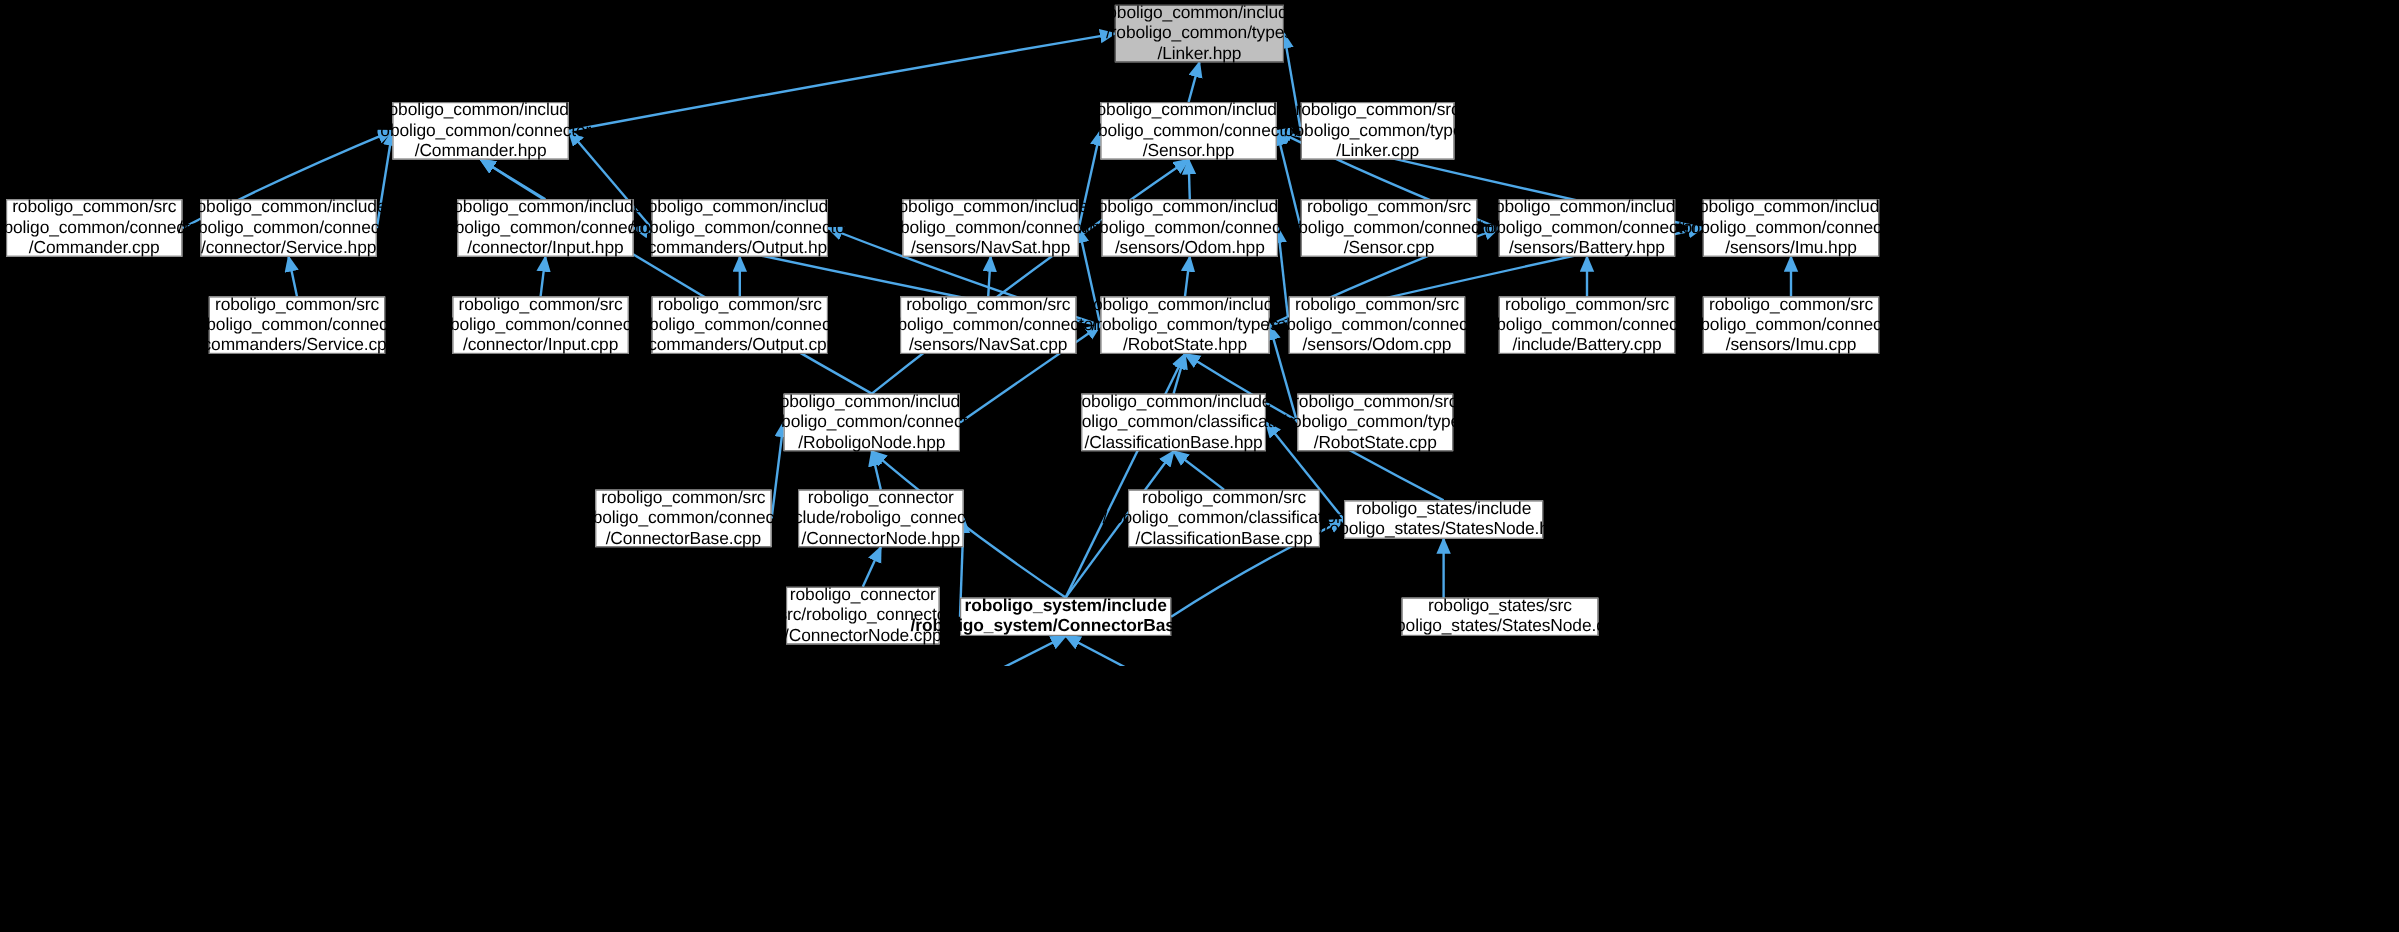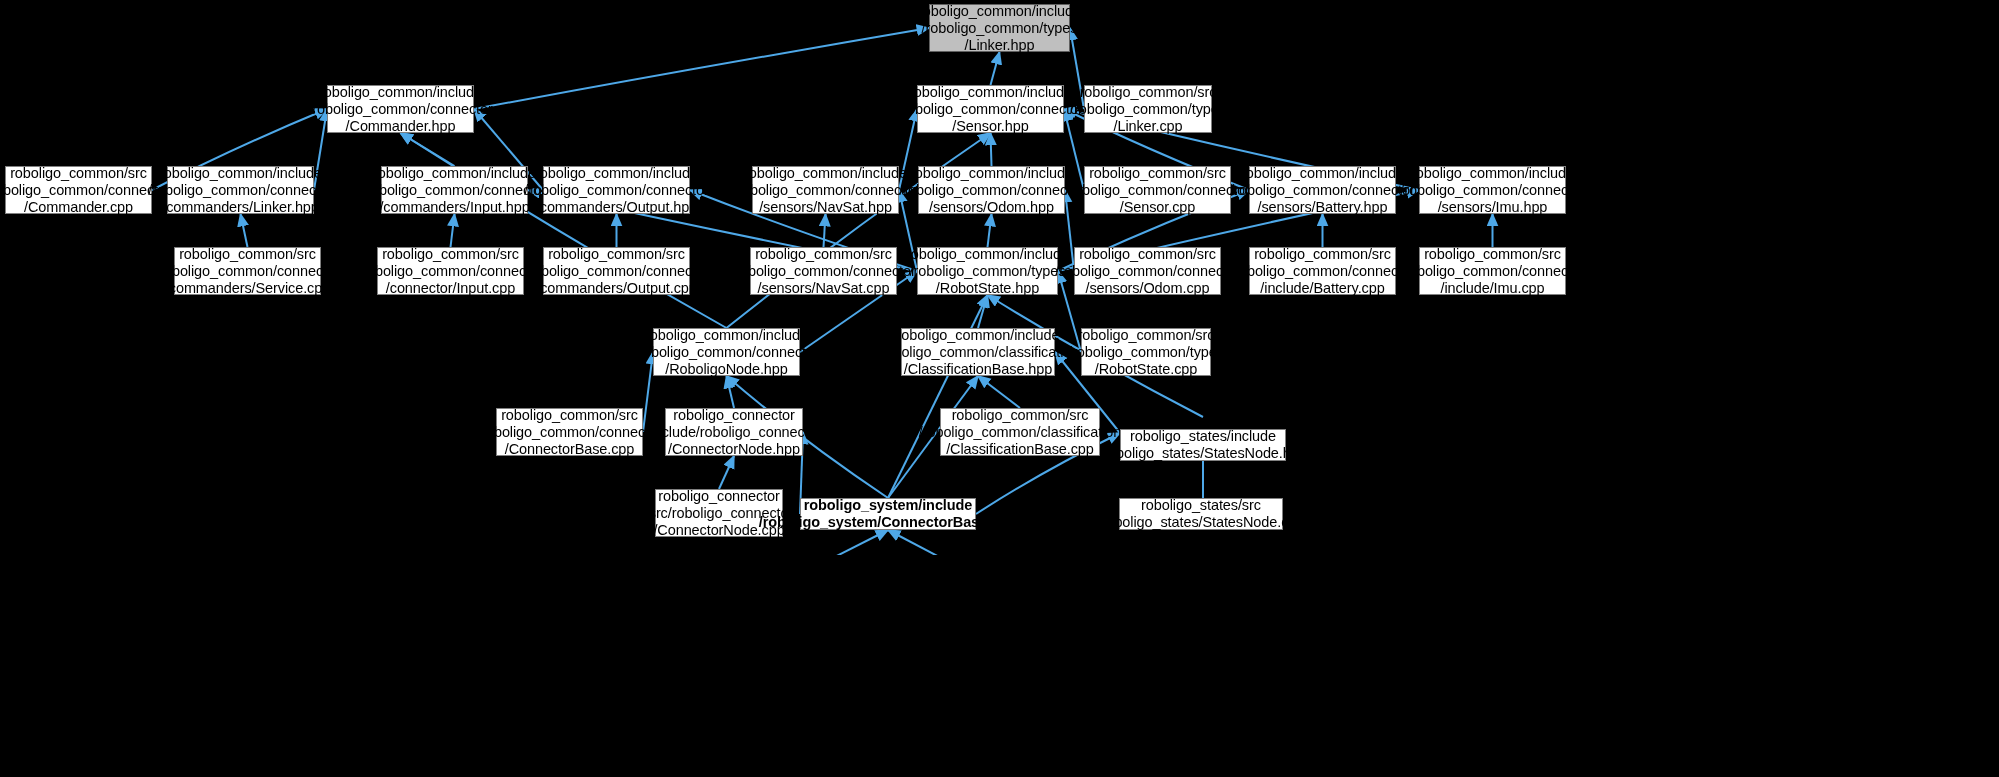--- a/index.html
+++ b/index.html
@@ -98,41 +98,41 @@
       <path d="M1203,498 Q1203,473.5 1203,449" stroke="#4ea8e8" stroke-width="2" fill="none" marker-end="url(#arrowhead)"></path>
       <path d="M976,514 Q1038,473.5 1120,433" stroke="#4ea8e8" stroke-width="2" fill="none" marker-end="url(#arrowhead)"></path>
       <path d="M807,571 Q847.5,550.5 888,530" stroke="#4ea8e8" stroke-width="2" fill="none" marker-end="url(#arrowhead)"></path>
       <path d="M966,571 Q927,550.5 888,530" stroke="#4ea8e8" stroke-width="2" fill="none" marker-end="url(#arrowhead)"></path>
     </svg>
 <div class="node root" style="left: 929px; top: 4px; width: 141px; height: 48px;"><span class="ln">roboligo_common/include</span><span class="ln">/roboligo_common/types</span><span class="ln">/Linker.hpp</span></div>
     <div class="node" style="left: 327px; top: 85px; width: 147px; height: 48px;"><span class="ln">roboligo_common/include</span><span class="ln">/roboligo_common/connector</span><span class="ln">/Commander.hpp</span></div>
     <div class="node" style="left: 917px; top: 85px; width: 147px; height: 48px;"><span class="ln">roboligo_common/include</span><span class="ln">/roboligo_common/connector</span><span class="ln">/Sensor.hpp</span></div>
     <div class="node" style="left: 1084px; top: 85px; width: 128px; height: 48px;"><span class="ln">roboligo_common/src</span><span class="ln">/roboligo_common/types</span><span class="ln">/Linker.cpp</span></div>
     <div class="node" style="left: 5px; top: 166px; width: 147px; height: 48px;"><span class="ln">roboligo_common/src</span><span class="ln">/roboligo_common/connector</span><span class="ln">/Commander.cpp</span></div>
-    <div class="node" style="left: 167px; top: 166px; width: 147px; height: 48px;"><span class="ln">roboligo_common/include</span><span class="ln">/roboligo_common/connector</span><span class="ln">/commanders/Linker.hpp</span></div>
-    <div class="node" style="left: 381px; top: 166px; width: 147px; height: 48px;"><span class="ln">roboligo_common/include</span><span class="ln">/roboligo_common/connector</span><span class="ln">/commanders/Input.hpp</span></div>
+    <div class="node" style="left: 167px; top: 166px; width: 147px; height: 48px;"><span class="ln">roboligo_common/include</span><span class="ln">/roboligo_common/connector</span><span class="ln">/connector/Service.hpp</span></div>
+    <div class="node" style="left: 381px; top: 166px; width: 147px; height: 48px;"><span class="ln">roboligo_common/include</span><span class="ln">/roboligo_common/connector</span><span class="ln">/connector/Input.hpp</span></div>
     <div class="node" style="left: 543px; top: 166px; width: 147px; height: 48px;"><span class="ln">roboligo_common/include</span><span class="ln">/roboligo_common/connector</span><span class="ln">/commanders/Output.hpp</span></div>
     <div class="node" style="left: 752px; top: 166px; width: 147px; height: 48px;"><span class="ln">roboligo_common/include</span><span class="ln">/roboligo_common/connector</span><span class="ln">/sensors/NavSat.hpp</span></div>
     <div class="node" style="left: 918px; top: 166px; width: 147px; height: 48px;"><span class="ln">roboligo_common/include</span><span class="ln">/roboligo_common/connector</span><span class="ln">/sensors/Odom.hpp</span></div>
     <div class="node" style="left: 1084px; top: 166px; width: 147px; height: 48px;"><span class="ln">roboligo_common/src</span><span class="ln">/roboligo_common/connector</span><span class="ln">/Sensor.cpp</span></div>
     <div class="node" style="left: 1249px; top: 166px; width: 147px; height: 48px;"><span class="ln">roboligo_common/include</span><span class="ln">/roboligo_common/connector</span><span class="ln">/sensors/Battery.hpp</span></div>
     <div class="node" style="left: 1419px; top: 166px; width: 147px; height: 48px;"><span class="ln">roboligo_common/include</span><span class="ln">/roboligo_common/connector</span><span class="ln">/sensors/Imu.hpp</span></div>
     <div class="node" style="left: 174px; top: 247px; width: 147px; height: 48px;"><span class="ln">roboligo_common/src</span><span class="ln">/roboligo_common/connector</span><span class="ln">/commanders/Service.cpp</span></div>
     <div class="node" style="left: 377px; top: 247px; width: 147px; height: 48px;"><span class="ln">roboligo_common/src</span><span class="ln">/roboligo_common/connector</span><span class="ln">/connector/Input.cpp</span></div>
     <div class="node" style="left: 543px; top: 247px; width: 147px; height: 48px;"><span class="ln">roboligo_common/src</span><span class="ln">/roboligo_common/connector</span><span class="ln">/commanders/Output.cpp</span></div>
     <div class="node" style="left: 750px; top: 247px; width: 147px; height: 48px;"><span class="ln">roboligo_common/src</span><span class="ln">/roboligo_common/connector</span><span class="ln">/sensors/NavSat.cpp</span></div>
     <div class="node" style="left: 917px; top: 247px; width: 141px; height: 48px;"><span class="ln">roboligo_common/include</span><span class="ln">/roboligo_common/types</span><span class="ln">/RobotState.hpp</span></div>
     <div class="node" style="left: 1074px; top: 247px; width: 147px; height: 48px;"><span class="ln">roboligo_common/src</span><span class="ln">/roboligo_common/connector</span><span class="ln">/sensors/Odom.cpp</span></div>
     <div class="node" style="left: 1249px; top: 247px; width: 147px; height: 48px;"><span class="ln">roboligo_common/src</span><span class="ln">/roboligo_common/connector</span><span class="ln">/include/Battery.cpp</span></div>
-    <div class="node" style="left: 1419px; top: 247px; width: 147px; height: 48px;"><span class="ln">roboligo_common/src</span><span class="ln">/roboligo_common/connector</span><span class="ln">/include/Imu.cpp</span></div>
+    <div class="node" style="left: 1419px; top: 247px; width: 147px; height: 48px;"><span class="ln">roboligo_common/src</span><span class="ln">/roboligo_common/connector</span><span class="ln">/sensors/Imu.cpp</span></div>
     <div class="node" style="left: 653px; top: 328px; width: 147px; height: 48px;"><span class="ln">roboligo_common/include</span><span class="ln">/roboligo_common/connector</span><span class="ln">/RoboligoNode.hpp</span></div>
     <div class="node" style="left: 901px; top: 328px; width: 154px; height: 48px;"><span class="ln">roboligo_common/include</span><span class="ln">/roboligo_common/classification</span><span class="ln">/ClassificationBase.hpp</span></div>
     <div class="node" style="left: 1081px; top: 328px; width: 130px; height: 48px;"><span class="ln">roboligo_common/src</span><span class="ln">/roboligo_common/types</span><span class="ln">/RobotState.cpp</span></div>
     <div class="node" style="left: 496px; top: 408px; width: 147px; height: 48px;"><span class="ln">roboligo_common/src</span><span class="ln">/roboligo_common/connector</span><span class="ln">/ConnectorBase.cpp</span></div>
     <div class="node" style="left: 665px; top: 408px; width: 138px; height: 48px;"><span class="ln">roboligo_connector</span><span class="ln">/include/roboligo_connector</span><span class="ln">/ConnectorNode.hpp</span></div>
     <div class="node" style="left: 940px; top: 408px; width: 160px; height: 48px;"><span class="ln">roboligo_common/src</span><span class="ln">/roboligo_common/classification</span><span class="ln">/ClassificationBase.cpp</span></div>
-    <div class="node" style="left: 1120px; top: 429px; width: 166px; height: 32px;"><span class="ln">roboligo_states/include</span><span class="ln">/roboligo_states/StatesNode.hpp</span></div>
+    <div class="node" style="left: 1120px; top: 417px; width: 166px; height: 32px;"><span class="ln">roboligo_states/include</span><span class="ln">/roboligo_states/StatesNode.hpp</span></div>
     <div class="node" style="left: 655px; top: 489px; width: 128px; height: 48px;"><span class="ln">roboligo_connector</span><span class="ln">/src/roboligo_connector</span><span class="ln">/ConnectorNode.cpp</span></div>
     <div class="node" style="left: 800px; top: 498px; width: 176px; height: 32px; font-weight: bold;"><span class="ln">roboligo_system/include</span><span class="ln">/roboligo_system/ConnectorBase.hpp</span></div>
-    <div class="node" style="left: 1119px; top: 498px; width: 164px; height: 32px;"><span class="ln">roboligo_states/src</span><span class="ln">/roboligo_states/StatesNode.cpp</span></div>
+    <div class="node" style="left: 1168px; top: 498px; width: 164px; height: 32px;"><span class="ln">roboligo_states/src</span><span class="ln">/roboligo_states/StatesNode.cpp</span></div>
     <div class="node" style="left: 752px; top: 571px; width: 110px; height: 32px;"><span class="ln">roboligo_system/src</span><span class="ln">/roboligo_main.cpp</span></div>
     <div class="node" style="left: 875px; top: 571px; width: 182px; height: 32px;"><span class="ln">roboligo_system/src</span><span class="ln">/roboligo_system/RoboligoNode.cpp</span></div>
   </div>
 
 </body></html>

